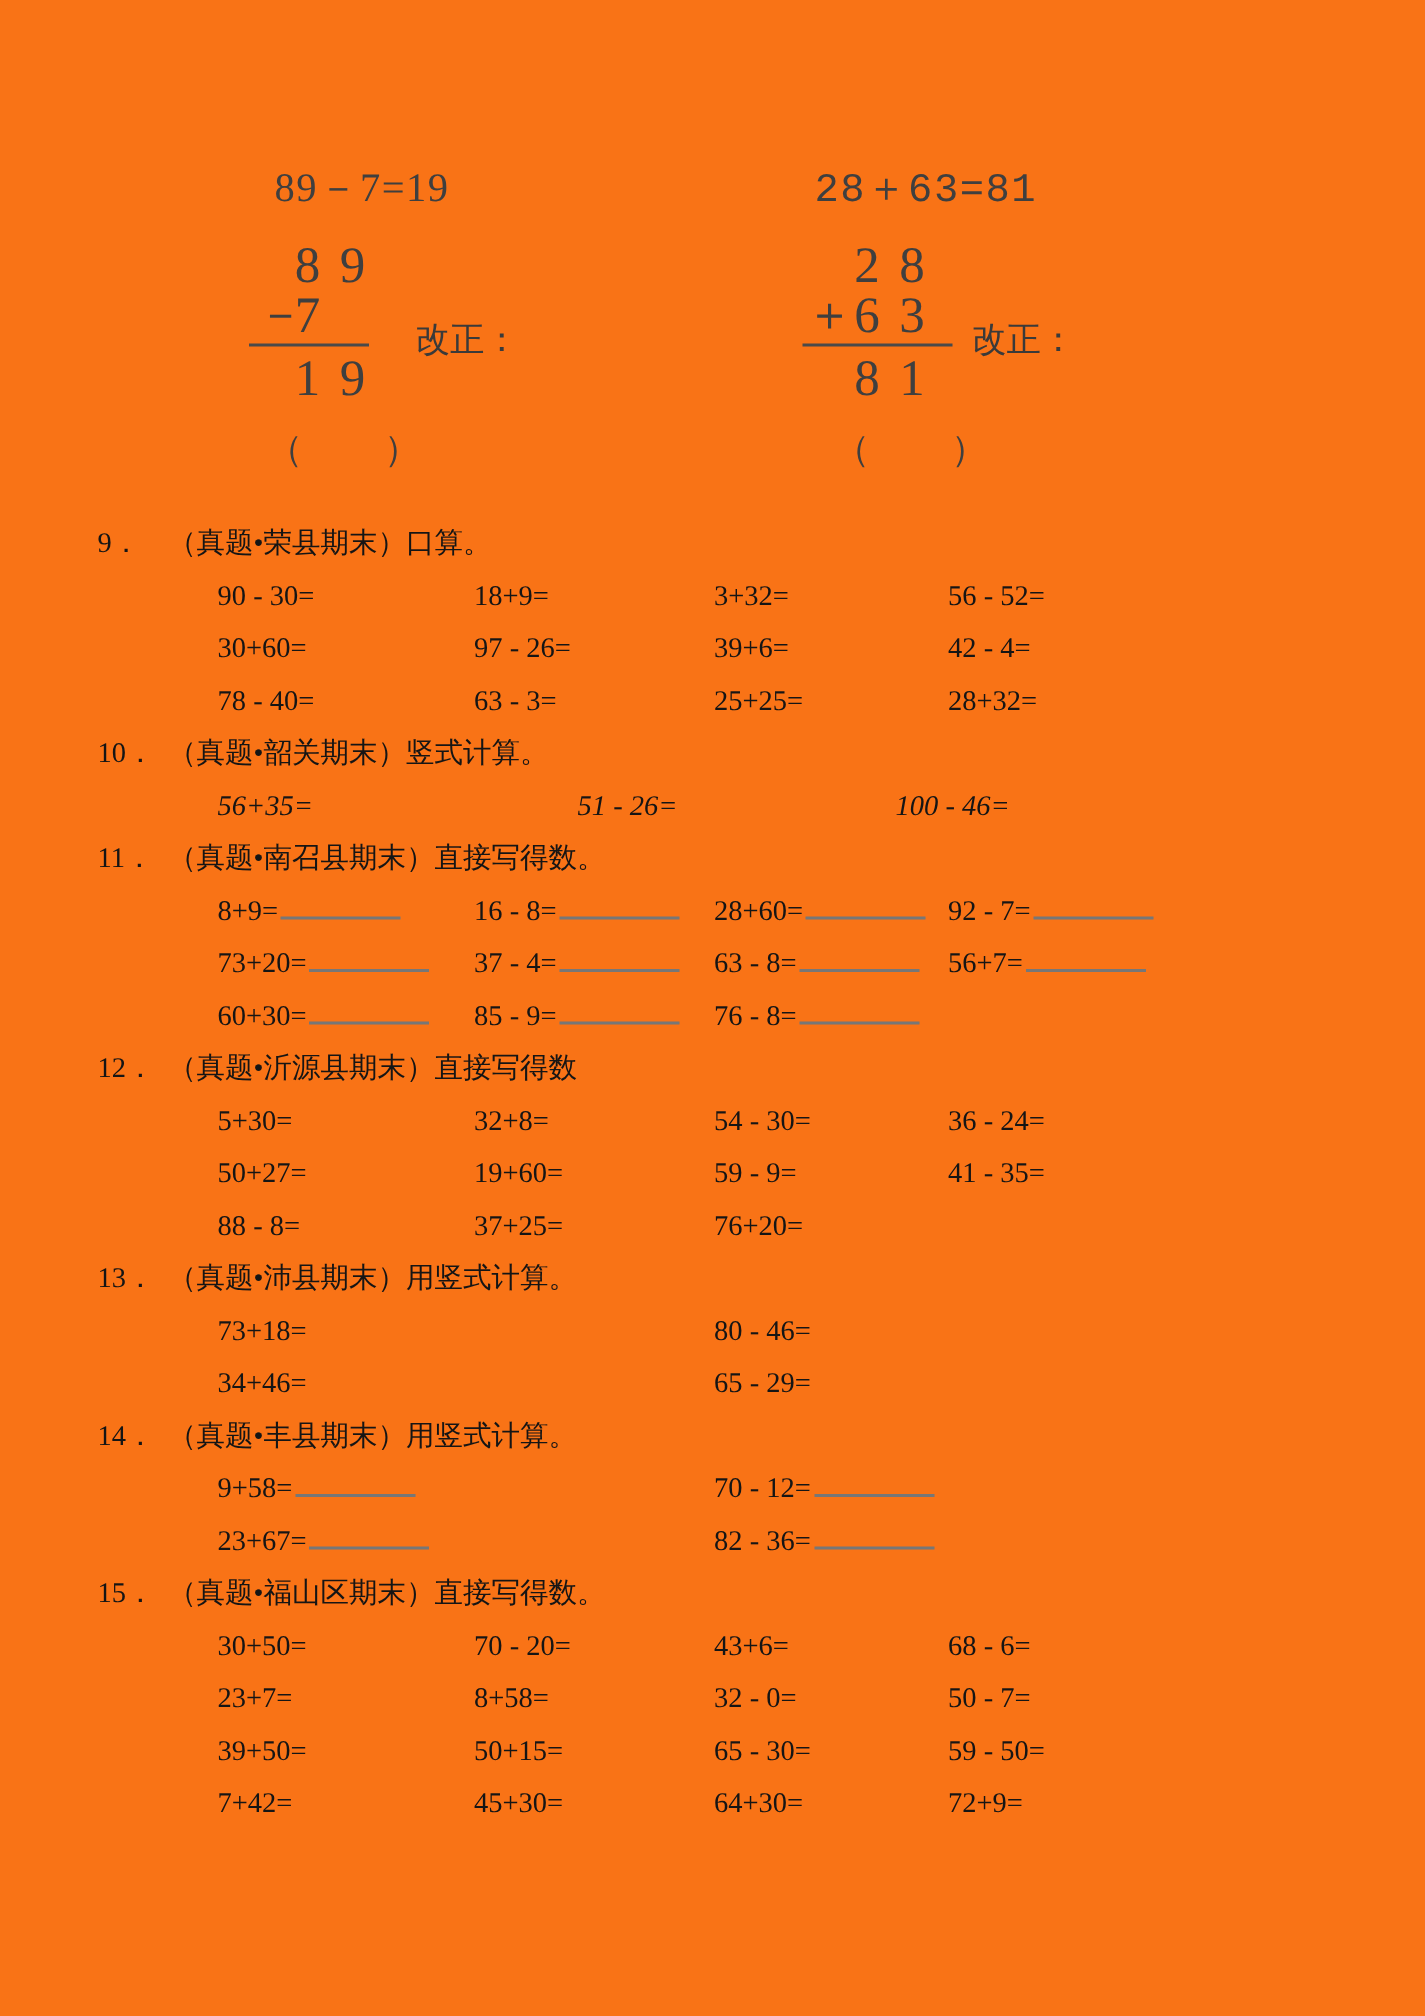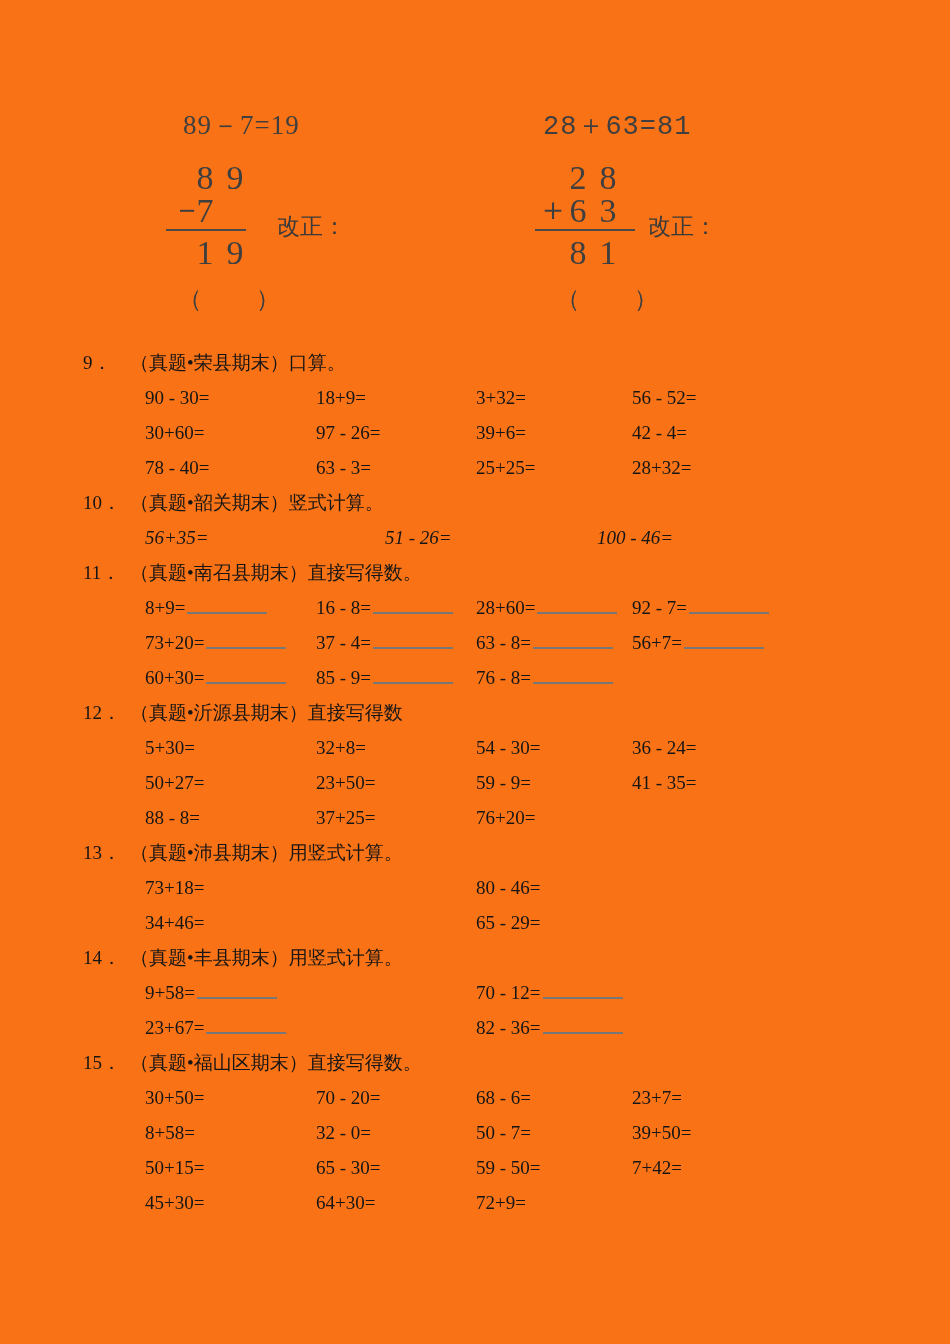--- a/index.html
+++ b/index.html
@@ -31,21 +31,21 @@
   .vc-correct{position:absolute;top:106px;font-size:23px;color:#3a3a3a;white-space:nowrap;}
   .vcalc.left .vc-correct{left:111px;}
   .vcalc.right .vc-correct{left:113px;}
   .vc-brackets{position:absolute;top:178px;font-size:24px;letter-spacing:2px;white-space:nowrap;}
   .vcalc.left .vc-brackets{left:12px;}
   .vcalc.right .vc-brackets{left:21px;}
 
   
   .content{position:absolute;top:345px;left:0;width:950px;}
   .line{height:35px;line-height:35px;font-size:19px;}
-  .sec-header{padding-left:83px;white-space:nowrap;}
+  .sec-header{padding-left:65px;white-space:nowrap;}
   .sec-num{display:inline-block;width:47px;}
   .items{margin-left:145px;display:grid;}
   .items.cols4{grid-template-columns:171px 160px 156px auto;}
   .items.cols3{grid-template-columns:240px 212px auto;font-style:italic;}
   .items.cols2{grid-template-columns:331px auto;}
   .item{height:35px;line-height:35px;font-size:19px;white-space:nowrap;}
   .blank{display:inline-block;width:80px;height:14px;border-bottom:2px solid #777777;margin-left:2px;}
 </style>
 </head>
 <body>
@@ -140,21 +140,21 @@
         <div class="item"><span>85 - 9=</span><span class="blank"></span></div>
         <div class="item"><span>76 - 8=</span><span class="blank"></span></div>
       </div>
       <div class="line sec-header"><span class="sec-num">12．</span><span>（真题•沂源县期末）直接写得数</span></div>
       <div class="items cols4">
         <div class="item"><span>5+30=</span></div>
         <div class="item"><span>32+8=</span></div>
         <div class="item"><span>54 - 30=</span></div>
         <div class="item"><span>36 - 24=</span></div>
         <div class="item"><span>50+27=</span></div>
-        <div class="item"><span>23+50=</span></div>
+        <div class="item"><span>19+60=</span></div>
         <div class="item"><span>59 - 9=</span></div>
         <div class="item"><span>41 - 35=</span></div>
         <div class="item"><span>88 - 8=</span></div>
         <div class="item"><span>37+25=</span></div>
         <div class="item"><span>76+20=</span></div>
       </div>
       <div class="line sec-header"><span class="sec-num">13．</span><span>（真题•沛县期末）用竖式计算。</span></div>
       <div class="items cols2">
         <div class="item"><span>73+18=</span></div>
         <div class="item"><span>80 - 46=</span></div>
@@ -165,20 +165,21 @@
       <div class="items cols2">
         <div class="item"><span>9+58=</span><span class="blank"></span></div>
         <div class="item"><span>70 - 12=</span><span class="blank"></span></div>
         <div class="item"><span>23+67=</span><span class="blank"></span></div>
         <div class="item"><span>82 - 36=</span><span class="blank"></span></div>
       </div>
       <div class="line sec-header"><span class="sec-num">15．</span><span>（真题•福山区期末）直接写得数。</span></div>
       <div class="items cols4">
         <div class="item"><span>30+50=</span></div>
         <div class="item"><span>70 - 20=</span></div>
+        <div class="item"><span>43+6=</span></div>
         <div class="item"><span>68 - 6=</span></div>
         <div class="item"><span>23+7=</span></div>
         <div class="item"><span>8+58=</span></div>
         <div class="item"><span>32 - 0=</span></div>
         <div class="item"><span>50 - 7=</span></div>
         <div class="item"><span>39+50=</span></div>
         <div class="item"><span>50+15=</span></div>
         <div class="item"><span>65 - 30=</span></div>
         <div class="item"><span>59 - 50=</span></div>
         <div class="item"><span>7+42=</span></div>

